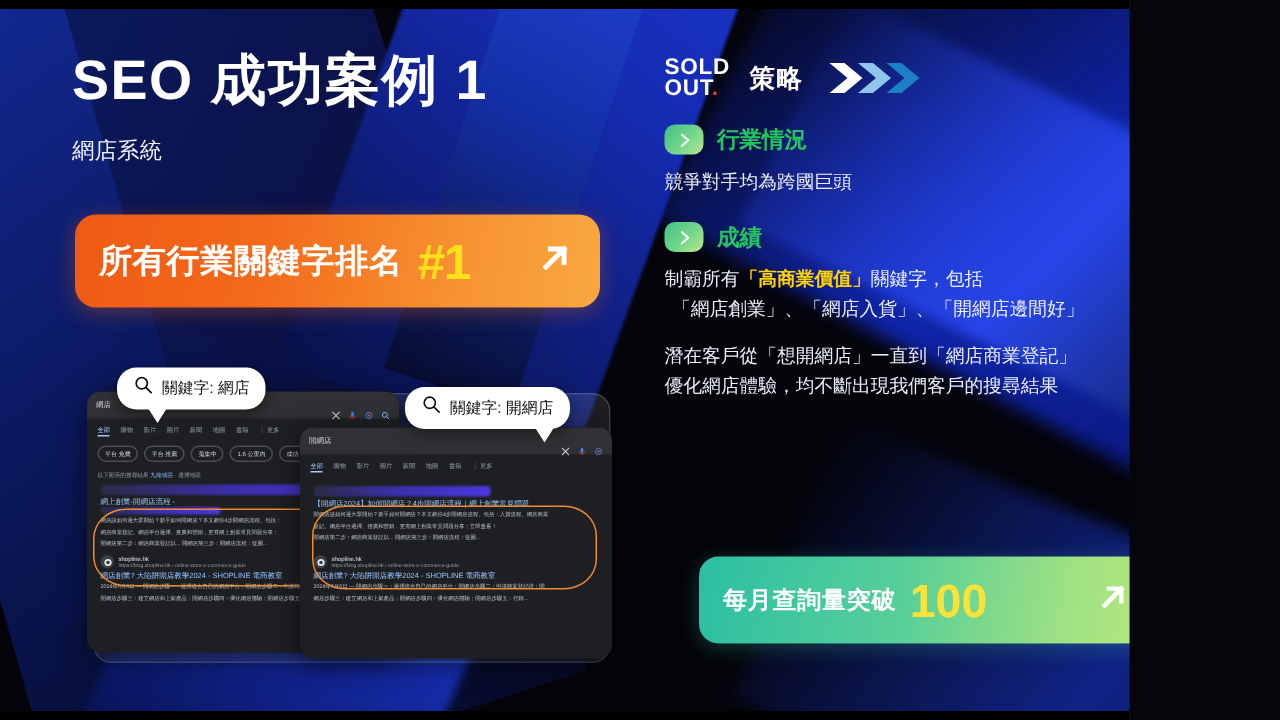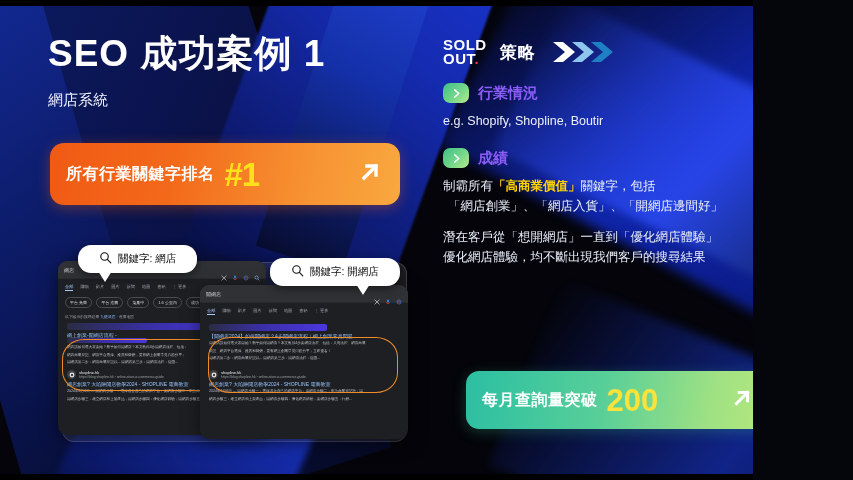--- a/index.html
+++ b/index.html
@@ -66,21 +66,21 @@
   }
   .subtitle { margin-top:16px; font-size:15px; color:#eef1ff; font-weight:500; }
 
   .orange-banner {
     position:absolute; left:50px; top:143px; width:350px; height:62px;
     border-radius:14px;
     background:linear-gradient(100deg,#f05a14 0%,#f3691a 35%,#f79433 75%,#f9a83f 100%);
     display:flex; align-items:center; padding:0 16px;
     box-shadow:0 3px 14px rgba(241,100,20,.35);
   }
-  .orange-banner .ob-text { font-size:16px; font-weight:bold; color:#fff; letter-spacing:.5px; }
+  .orange-banner .ob-text { font-size:22px; font-weight:bold; color:#fff; letter-spacing:.5px; }
   .orange-banner .ob-num {
     font-size:33px; font-weight:bold; color:#ffe11a; margin-left:10px;
     line-height:1; letter-spacing:-1px;
   }
   .arrow-up-right { margin-left:auto; display:block; }
 
   
   .shots-card {
     position:absolute; left:62px; top:262px; width:345px; height:180px;
     background:rgba(255,255,255,.10); border-radius:12px;
@@ -135,21 +135,21 @@
   .favicon {
     width:9px; height:9px; border-radius:50%; background:#3c4043;
     display:flex; align-items:center; justify-content:center; flex:none;
   }
   .src-name { font-size:4px; color:#e8eaed; line-height:1.35; }
   .src-url { font-size:3.4px; color:#9aa0a6; line-height:1.35; }
 
   
   .bubble {
     position:absolute; background:#fff; border-radius:13px;
-    padding:5px 21px; display:flex; align-items:center; gap:6px;
+    padding:5px 11px; display:flex; align-items:center; gap:6px;
     box-shadow:0 3px 10px rgba(0,0,0,.45); z-index:6;
   }
   .bubble-text { font-size:10.5px; color:#111; font-weight:500; white-space:nowrap; }
   .bubble::after {
     content:""; position:absolute; bottom:-9px; width:0; height:0;
     border-left:7px solid transparent; border-right:7px solid transparent;
     border-top:11px solid #fff;
   }
   .bubble-1 { left:78px; top:245px; }
   .bubble-1::after { left:20px; }
@@ -166,21 +166,21 @@
   .brand-word { font-size:17px; font-weight:bold; color:#fff; letter-spacing:1px; }
   .chevrons { display:flex; align-items:center; margin-left:2px; }
 
   .section { margin-top:17px; }
   .sec-head { display:flex; align-items:center; gap:9px; }
   .sec-badge {
     width:26px; height:20px; border-radius:7px;
     background:linear-gradient(135deg,#3fbf86 0%,#73d78a 55%,#b9e88c 100%);
     display:flex; align-items:center; justify-content:center; flex:none;
   }
-  .sec-title { font-size:15px; font-weight:bold; color:#8b5cf6; }
+  .sec-title { font-size:15px; font-weight:bold; color:#22c55e; }
   .sec-body { margin-top:9px; font-size:12.5px; color:#eceffa; line-height:1.55; }
   .sec-body .hl-yellow { color:#ffd200; font-weight:bold; }
   .para { margin-top:12px; }
 
   .green-banner {
     position:absolute; left:466px; top:371px; width:305px; height:58px;
     border-radius:13px;
     background:linear-gradient(100deg,#2bbfa3 0%,#58cf98 45%,#9fe183 80%,#b6e87e 100%);
     display:flex; align-items:center; padding:0 16px;
     box-shadow:0 3px 14px rgba(60,190,150,.28);
@@ -405,47 +405,47 @@
     <div class="section">
       <div class="sec-head">
         <span class="sec-badge">
           <svg width="11" height="11" viewBox="0 0 12 12">
               <path d="M4 2 L8.5 6 L4 10" stroke="#fff" stroke-width="1.6" fill="none" stroke-linecap="round" stroke-linejoin="round"></path>
             </svg>
         </span>
         <span class="sec-title">行業情況</span>
       </div>
       <div class="sec-body">
-        <div>e.g. Shopify, Shopline, Boutir</div>
+        <div>競爭對手均為跨國巨頭</div>
       </div>
     </div>
 
     <div class="section">
       <div class="sec-head">
         <span class="sec-badge">
           <svg width="11" height="11" viewBox="0 0 12 12">
               <path d="M4 2 L8.5 6 L4 10" stroke="#fff" stroke-width="1.6" fill="none" stroke-linecap="round" stroke-linejoin="round"></path>
             </svg>
         </span>
         <span class="sec-title">成績</span>
       </div>
       <div class="sec-body">
         <div>
           <span>制霸所有</span><span class="hl-yellow">「高商業價值」</span><span>關鍵字，包括</span>
         </div>
         <div style="padding-left:5px">「網店創業」、「網店入貨」、「開網店邊間好」</div>
-        <div class="para">潛在客戶從「想開網店」一直到「優化網店體驗」</div>
+        <div class="para">潛在客戶從「想開網店」一直到「網店商業登記」</div>
         <div>優化網店體驗，均不斷出現我們客戶的搜尋結果</div>
       </div>
     </div>
   </div>
 
   <div class="green-banner">
     <span class="gb-text">每月查詢量突破</span>
-    <span class="gb-num">200</span>
+    <span class="gb-num">100</span>
     <span class="arrow-up-right">
       <svg width="26" height="26" viewBox="0 0 28 28">
         <path d="M8 20 L20 8 M11 8 H20 V17" stroke="#fff" stroke-width="3.2" fill="none" stroke-linecap="square"></path>
       </svg>
     </span>
   </div>
 
 </div>
 
 </body></html>

